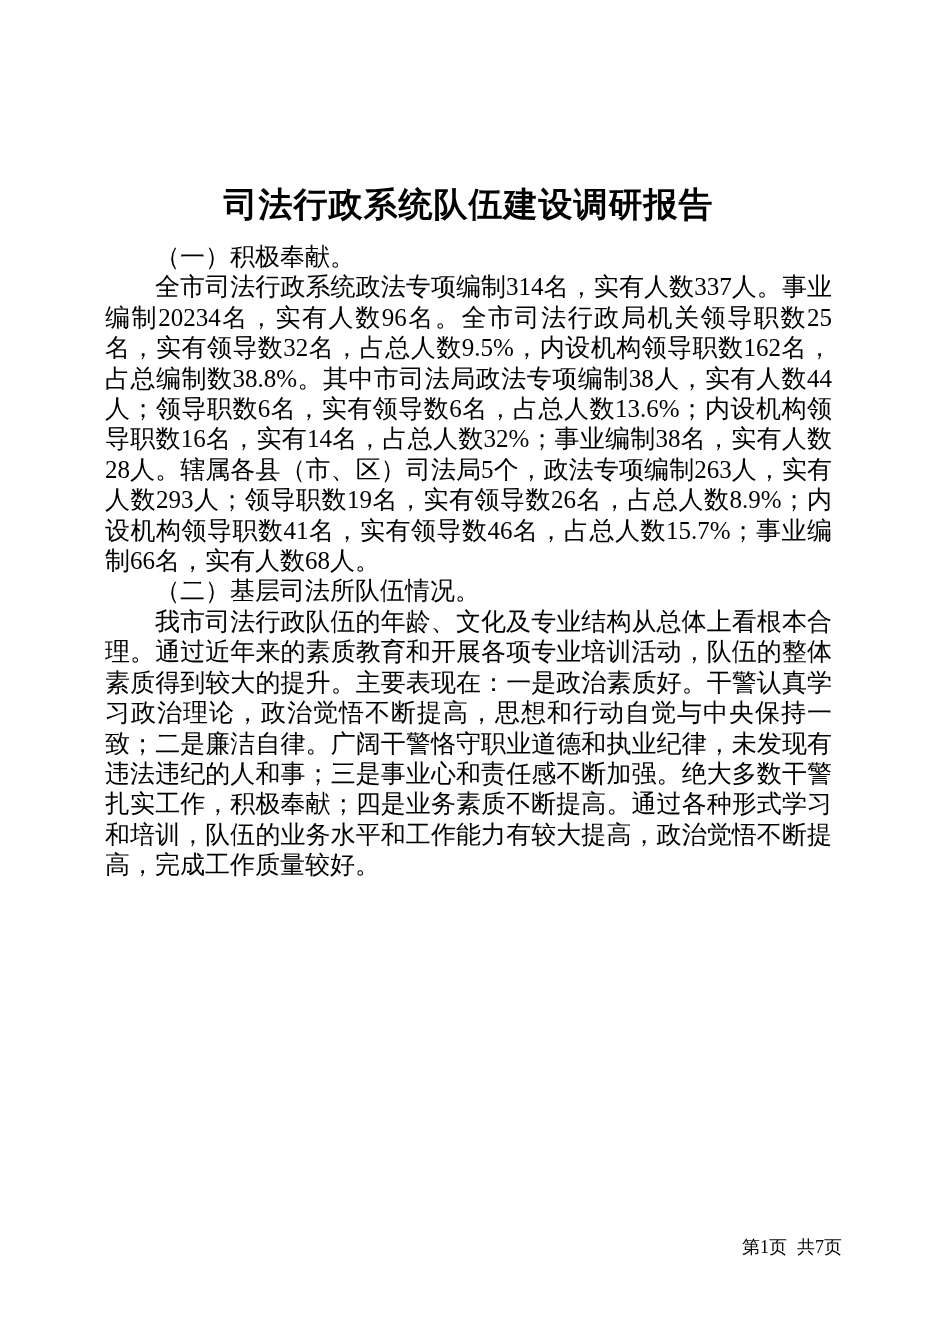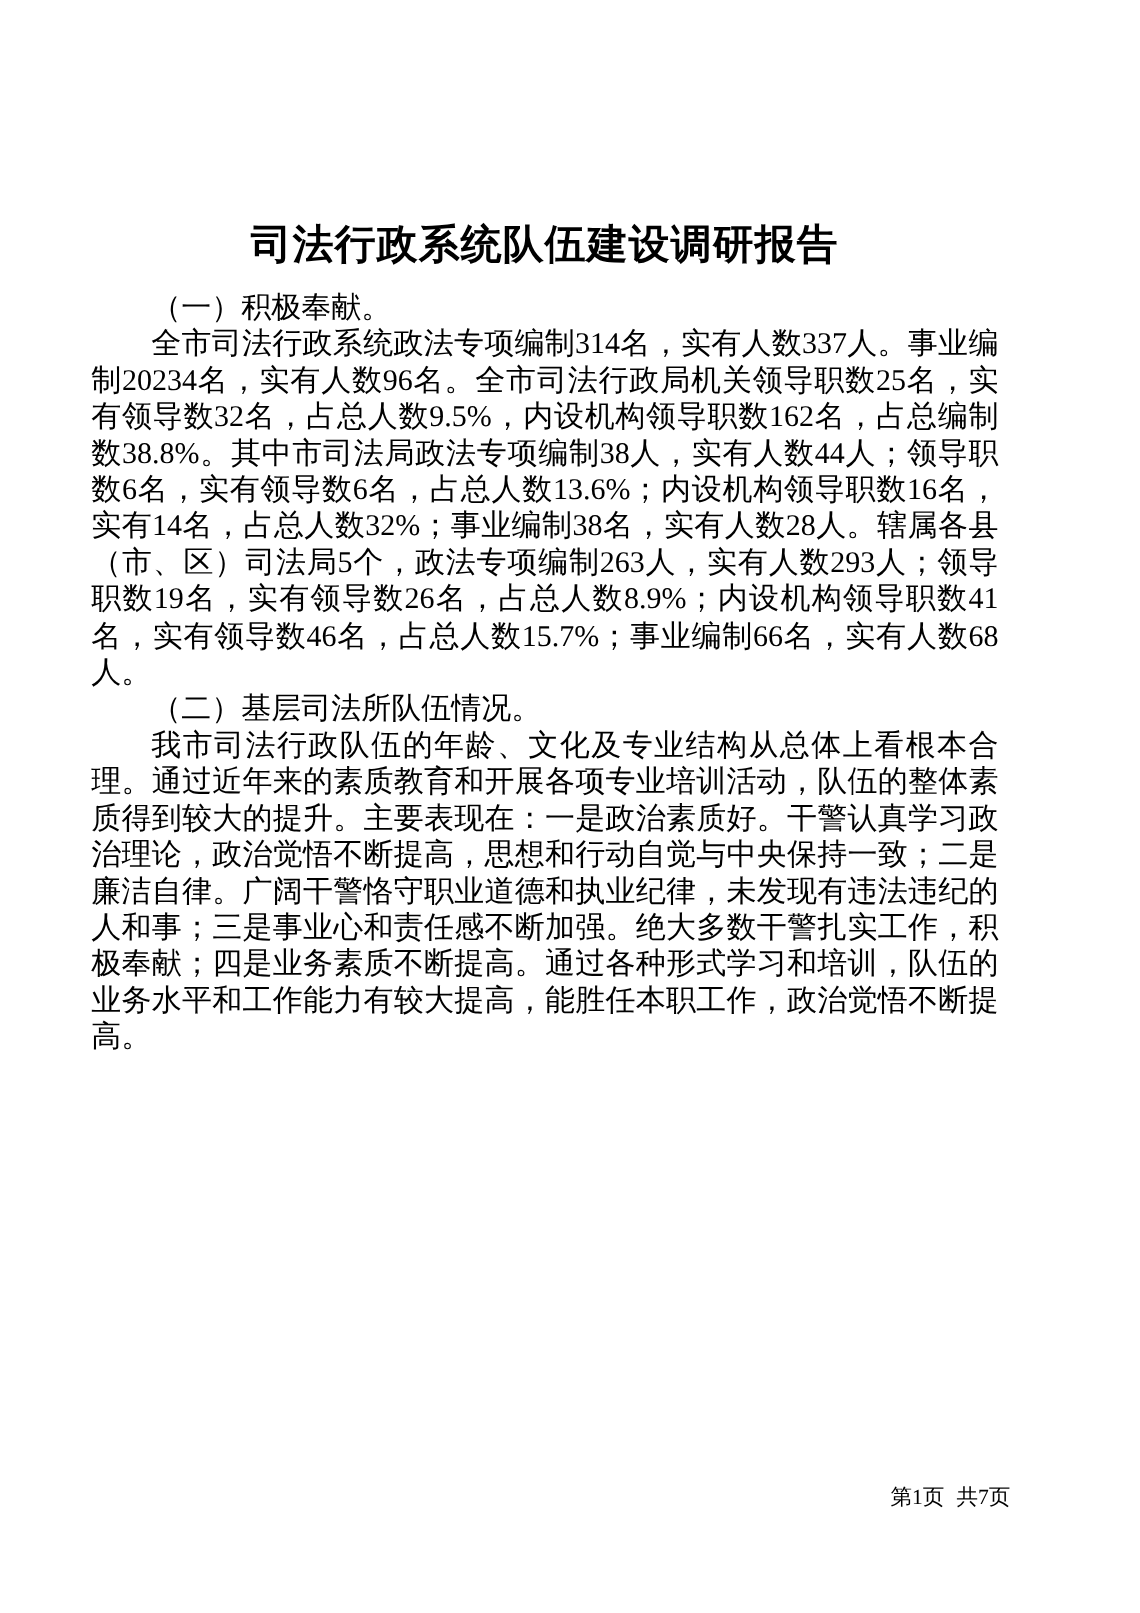--- a/index.html
+++ b/index.html
@@ -6,21 +6,21 @@
     margin: 0;
     padding: 0;
     background: #ffffff;
   }
   .page {
     position: relative;
     width: 950px;
     height: 1344px;
     background: #ffffff;
     box-sizing: border-box;
-    padding: 186px 118px 0 76px;
+    padding: 186px 118px 0 105px;
     font-family: "Liberation Serif", "DejaVu Serif", serif;
     color: #000000;
     overflow: hidden;
   }
   .doc-title {
     margin: 0 0 18px 0;
     font-size: 34px;
     line-height: 38px;
     font-weight: bold;
     text-align: center;
@@ -59,19 +59,19 @@
 
 
   <p class="para">（一）积极奉献。</p>
 
   <p class="para">全市司法行政系统政法专项编制314名，实有人数337人。事业编制20234名，实有人数96名。全市司法行政局机关领导职数25名，实有领导数32名，占总人数9.5%，内设机构领导职数162名，占总编制数38.8%。其中市司法局政法专项编制38人，实有人数44人；领导职数6名，实有领导数6名，占总人数13.6%；内设机构领导职数16名，实有14名，占总人数32%；事业编制38名，实有人数28人。辖属各县（市、区）司法局5个，政法专项编制263人，实有人数293人；领导职数19名，实有领导数26名，占总人数8.9%；内设机构领导职数41名，实有领导数46名，占总人数15.7%；事业编制66名，实有人数68人。</p>
 
   <p class="para">（二）基层司法所队伍情况。</p>
 
 
 
-  <p class="para">我市司法行政队伍的年龄、文化及专业结构从总体上看根本合理。通过近年来的素质教育和开展各项专业培训活动，队伍的整体素质得到较大的提升。主要表现在：一是政治素质好。干警认真学习政治理论，政治觉悟不断提高，思想和行动自觉与中央保持一致；二是廉洁自律。广阔干警恪守职业道德和执业纪律，未发现有违法违纪的人和事；三是事业心和责任感不断加强。绝大多数干警扎实工作，积极奉献；四是业务素质不断提高。通过各种形式学习和培训，队伍的业务水平和工作能力有较大提高，能胜任本职工作，政治觉悟不断提高。</p>
+  <p class="para">我市司法行政队伍的年龄、文化及专业结构从总体上看根本合理。通过近年来的素质教育和开展各项专业培训活动，队伍的整体素质得到较大的提升。主要表现在：一是政治素质好。干警认真学习政治理论，政治觉悟不断提高，思想和行动自觉与中央保持一致；二是廉洁自律。广阔干警恪守职业道德和执业纪律，未发现有违法违纪的人和事；三是事业心和责任感不断加强。绝大多数干警扎实工作，积极奉献；四是业务素质不断提高。通过各种形式学习和培训，队伍的业务水平和工作能力有较大提高，政治觉悟不断提高，完成工作质量较好。</p>
 
   <div class="page-footer">
     <span>第1页</span><span class="sep"></span><span>共7页</span>
   </div>
 
 </div>
 
 </body></html>

